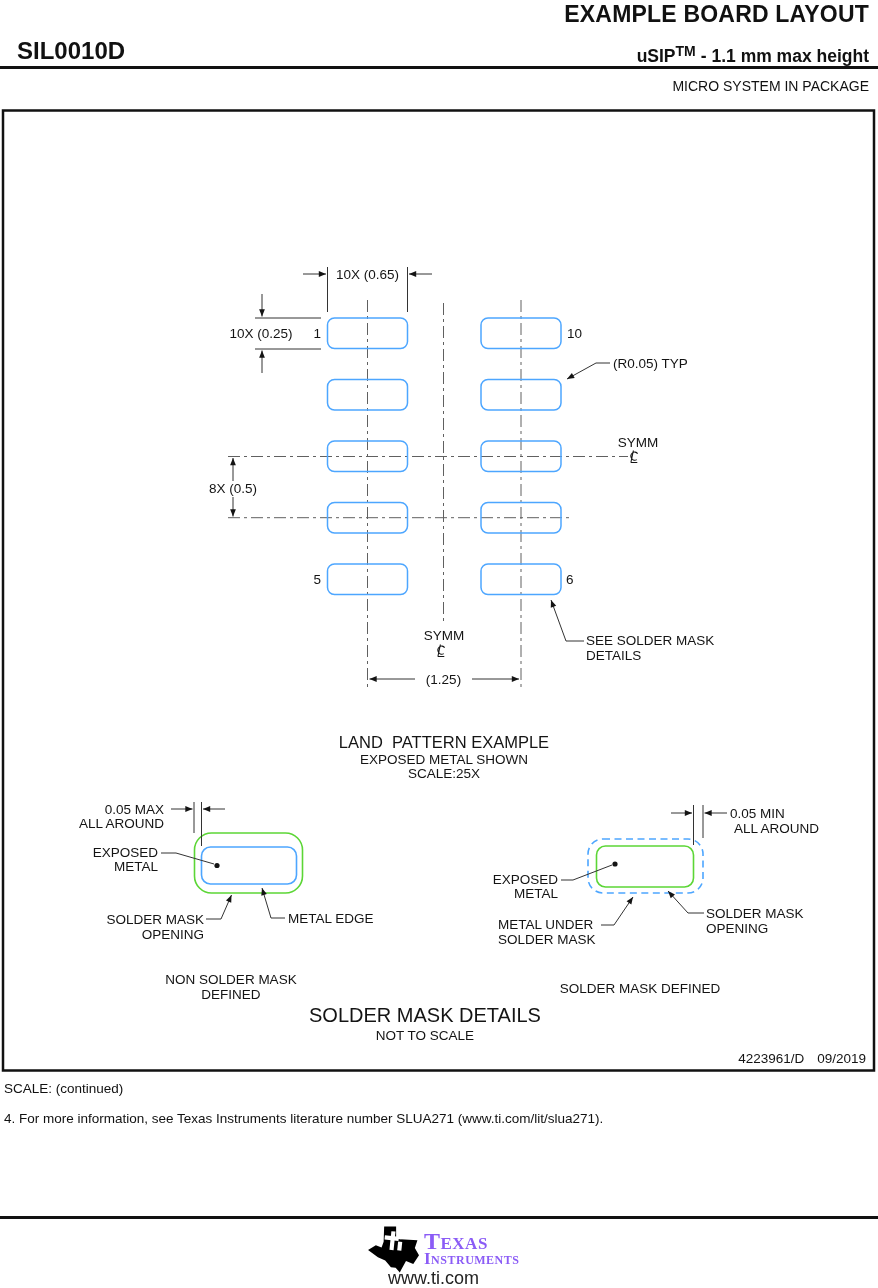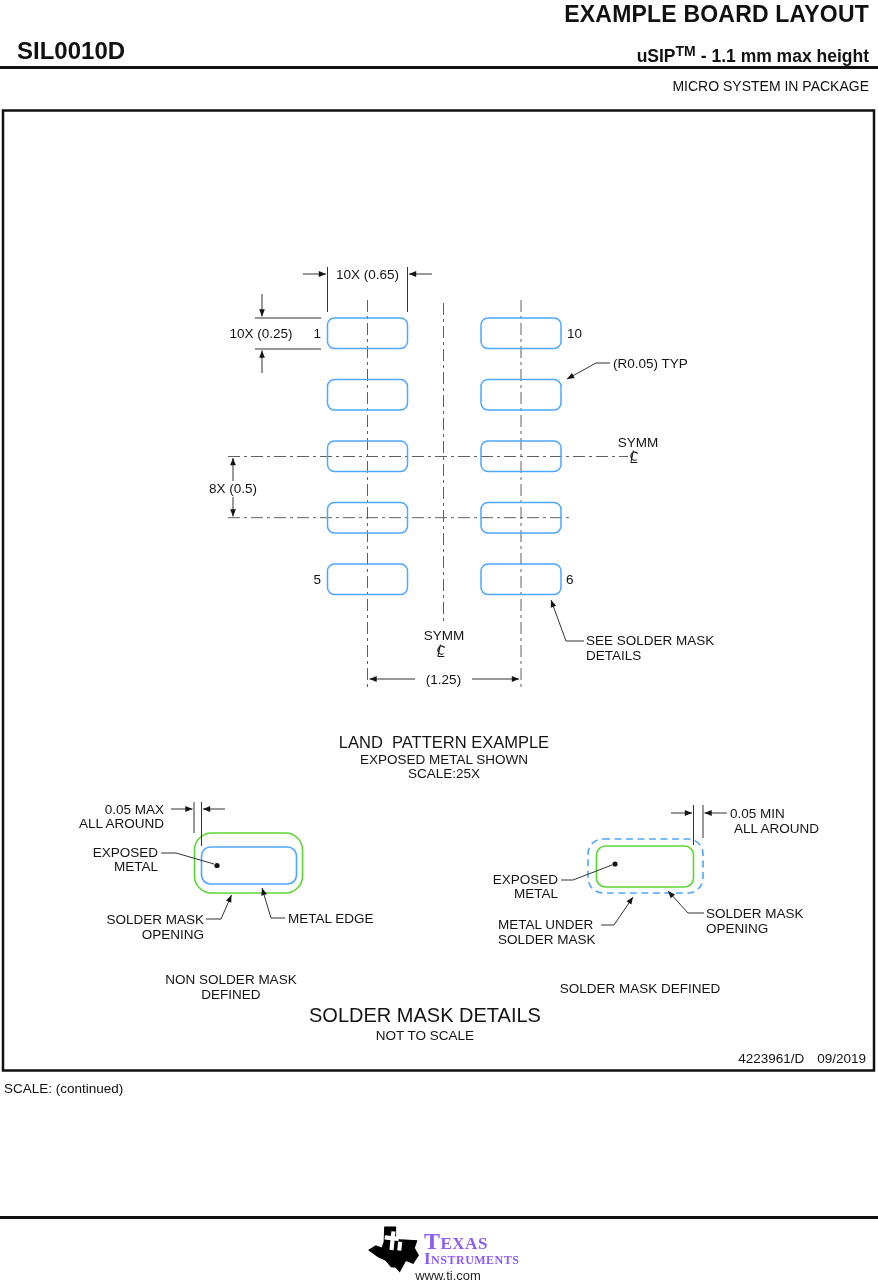--- a/index.html
+++ b/index.html
@@ -19,21 +19,21 @@
   .rule-top{top:66px;left:0;width:878px;height:3px;background:#111;}
   .hdr-family{top:78px;right:9px;font-size:14px;}
   .notes-head{top:1081px;left:4px;font-size:13.5px;}
   .note-item{top:1111px;left:4px;font-size:13.5px;}
   .rule-bottom{top:1216px;left:0;width:878px;height:3px;background:#111;}
   .ti-logo-wrap{top:1226px;left:367px;display:flex;align-items:flex-start;}
   .ti-name{margin-left:5px;margin-top:6px;font-family:"Liberation Serif",serif;
            font-variant:small-caps;font-weight:bold;line-height:0.82;color:#8b5cf6;}
   .ti-name .l1{font-size:24px;letter-spacing:0.5px;}
   .ti-name .l2{font-size:17px;letter-spacing:0.5px;}
-  .ti-web{top:1268px;left:368px;width:160px;text-align:center;font-size:13px;color:#222;}
+  .ti-web{top:1268px;left:388px;width:160px;font-size:18px;color:#222;}
   svg text{font-family:"Liberation Sans",sans-serif;font-size:13.5px;fill:#141414;}
   svg .lbl-lg{font-size:16.5px;}
   svg .lbl-xl{font-size:20px;}
   svg .pre{white-space:pre;}
   .thin{stroke:#333;stroke-width:1;fill:none;}
   .cl{stroke:var(--centerline-gray);stroke-width:1;fill:none;stroke-dasharray:12 4 3 4;}
   .pad{stroke:var(--pad-outline);stroke-width:1.5;fill:none;}
   .green{stroke:var(--mask-opening-green);stroke-width:1.6;fill:none;}
   .bluesolid{stroke:var(--pad-outline);stroke-width:1.6;fill:none;}
   .bluedash{stroke:var(--pad-outline);stroke-width:1.6;fill:none;stroke-dasharray:7 4.5;}
@@ -185,20 +185,21 @@
       <text x="640" y="993" text-anchor="middle">SOLDER MASK DEFINED</text>
     </g>
 
     <text class="lbl-xl" x="425" y="1022" text-anchor="middle">SOLDER MASK DETAILS</text>
     <text x="425" y="1040" text-anchor="middle">NOT TO SCALE</text>
 
     <text x="866" y="1063" text-anchor="end"><tspan>4223961/D</tspan><tspan dx="13">09/2019</tspan></text>
   </svg>
 
   <div class="abs notes-head">SCALE: (continued)</div>
+  <div class="abs note-item">4. For more information, see Texas Instruments literature number SLUA271 (www.ti.com/lit/slua271).</div>
 
   <div class="abs rule-bottom"></div>
   <div class="abs ti-logo-wrap">
     <svg width="52" height="47" viewBox="0 0 100 90">
       <path fill="#000" d="M33,1 L56,1 L56,25 L97,27 L92,42 L100,56 L89,73 L75,67 L63,89 L55,80 L46,79 L35,66 L21,60 L2,46 L17,37 L28,41 L32,30 Z"></path>
       <rect x="45" y="10" width="8" height="36" fill="#fff" transform="rotate(6 49 28)"></rect>
       <rect x="34" y="19" width="27" height="8" fill="#fff" transform="rotate(6 47 23)"></rect>
       <rect x="59" y="30" width="8" height="17" fill="#fff" transform="rotate(6 63 38)"></rect>
       <circle cx="65" cy="21" r="4.5" fill="#fff"></circle>
     </svg>

